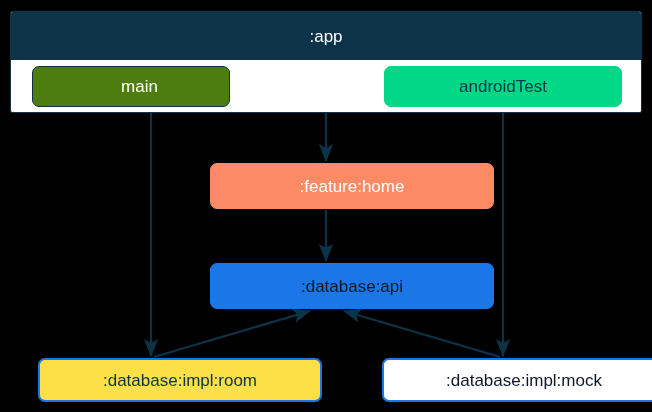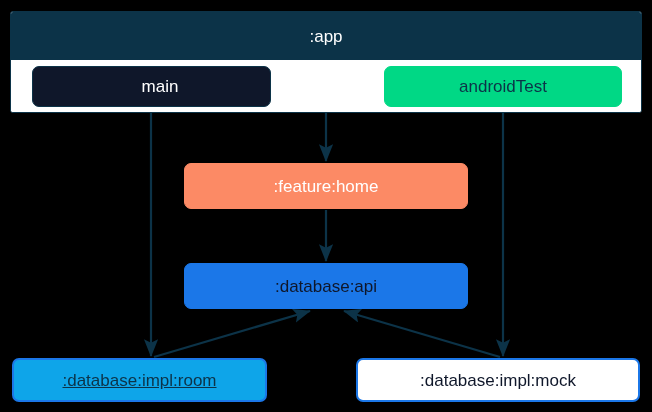--- a/index.html
+++ b/index.html
@@ -29,20 +29,21 @@
     position: absolute;
     box-sizing: border-box;
     display: flex;
     align-items: center;
     justify-content: center;
     text-align: center;
     border-radius: 7px;
     font-size: 17px;
     line-height: 1;
     white-space: nowrap;
+    margin-left: 26px;
   }
   
   .cluster {
     position: absolute;
     left: 10px;
     top: 11px;
     width: 632px;
     height: 102px;
     box-sizing: border-box;
     border-radius: 3px;
@@ -73,22 +74,22 @@
     border-radius: 7px;
     display: flex;
     align-items: center;
     justify-content: center;
     font-size: 17px;
     line-height: 1;
     white-space: nowrap;
   }
   #node-main {
     left: 21px;
-    width: 239px;
-    background: #0f172a;
+    width: 198px;
+    background: #4d7c0f;
     color: #ffffff;
     border: 1px solid #0c3348;
     padding-left: 17px;
   }
   #node-androidtest {
     left: 373px;
     width: 238px;
     background: #00d885;
     color: #0c3348;
     border: 1px solid #00d885;
@@ -108,26 +109,25 @@
     top: 263px;
     width: 284px;
     height: 46px;
     background: #1b77e8;
     color: #0f172a;
     border: 1px solid #1b77e8;
   }
   #node-database-impl-room {
     left: 12px;
     top: 358px;
-    width: 255px;
+    width: 284px;
     height: 44px;
-    background: #0ea5e9;
+    background: #fde047;
     color: #0c3348;
     border: 2px solid #1b77e8;
-    text-decoration: underline;
   }
   #node-database-impl-mock {
     left: 356px;
     top: 358px;
     width: 284px;
     height: 44px;
     background: #ffffff;
     color: #0f172a;
     border: 2px solid #1b77e8;
   }

